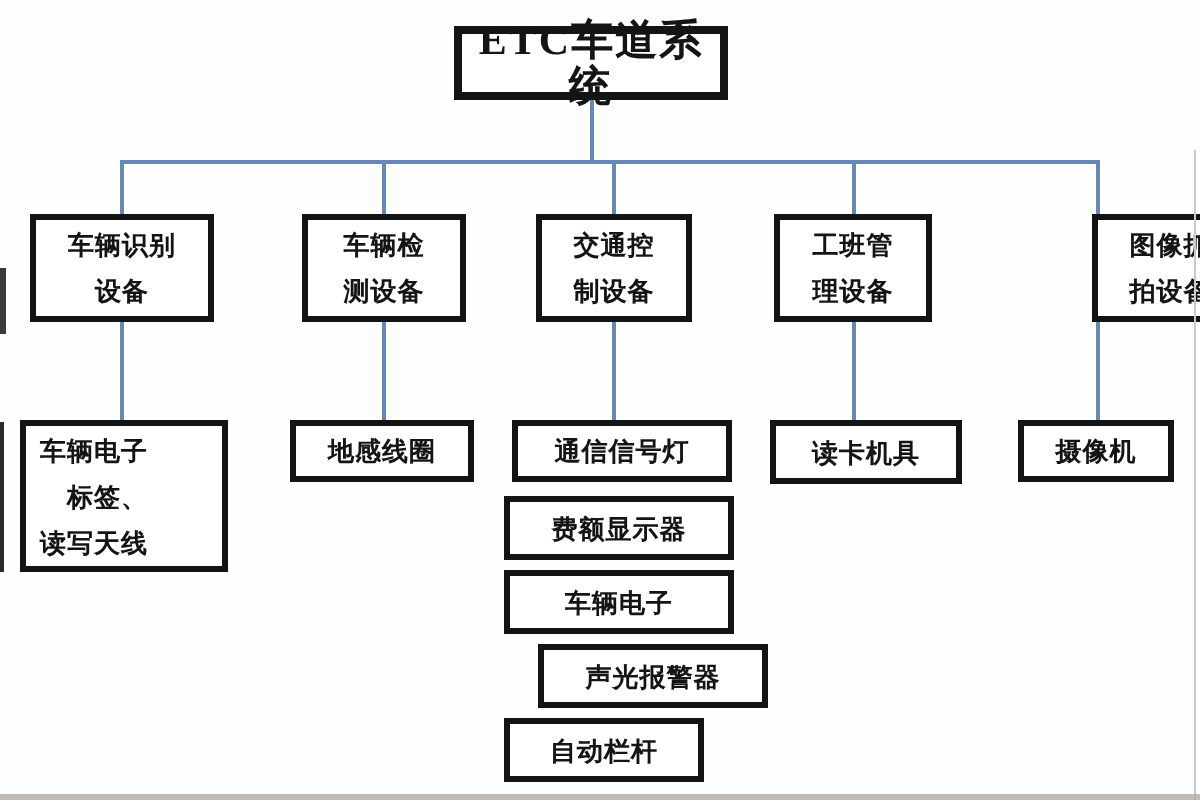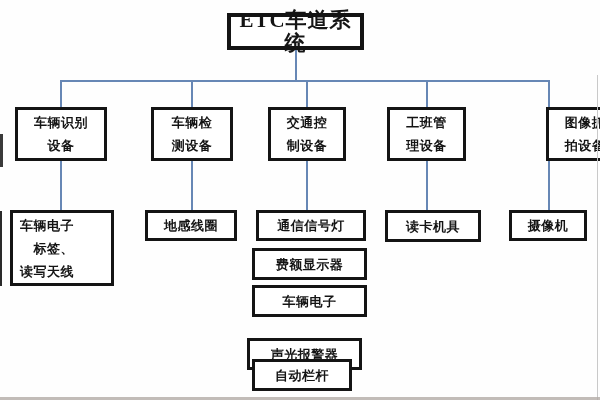--- a/index.html
+++ b/index.html
@@ -86,21 +86,21 @@
   <div class="box" style="left:513px; top:107px; width:78px; height:54px;margin-left:33px;">图像抓
 拍设备</div>
 
   <div class="box left-align" style="left:10px;  top:210px; width:104px; height:76px;text-align:right;">车辆电子
 标签、
 读写天线</div>
   <div class="box" style="left:145px; top:210px; width:92px;  height:31px;">地感线圈</div>
   <div class="box" style="left:256px; top:210px; width:110px; height:31px;">通信信号灯</div>
   <div class="box" style="left:252px; top:248px; width:115px; height:32px;">费额显示器</div>
   <div class="box" style="left:252px; top:285px; width:115px; height:32px;">车辆电子</div>
-  <div class="box" style="left:247px; top:322px; width:115px; height:32px;margin-top:16px;">声光报警器</div>
+  <div class="box" style="left:269px; top:322px; width:115px; height:32px;">声光报警器</div>
   <div class="box" style="left:385px; top:210px; width:96px;  height:32px;">读卡机具</div>
   <div class="box" style="left:252px; top:359px; width:100px; height:32px;">自动栏杆</div>
   <div class="box" style="left:509px; top:210px; width:78px;  height:31px;">摄像机</div>
 
   <div class="artifact" style="left:0; top:134px; width:3px; height:33px; background:#3a3a3a;"></div>
   <div class="artifact" style="left:0; top:211px; width:2px; height:75px; background:#2a2a2a;"></div>
   <div class="artifact" style="left:597px; top:75px; width:1px; height:325px; background:#c9c9c9;"></div>
   <div class="artifact" style="left:0; top:397px; width:600px; height:3px; background:#b3aba6; opacity:0.8;"></div>
 
 </div>

